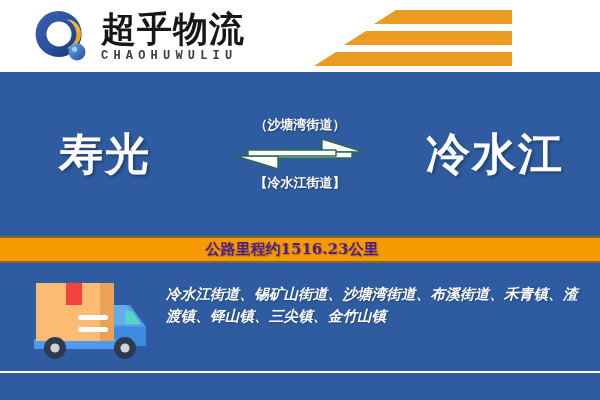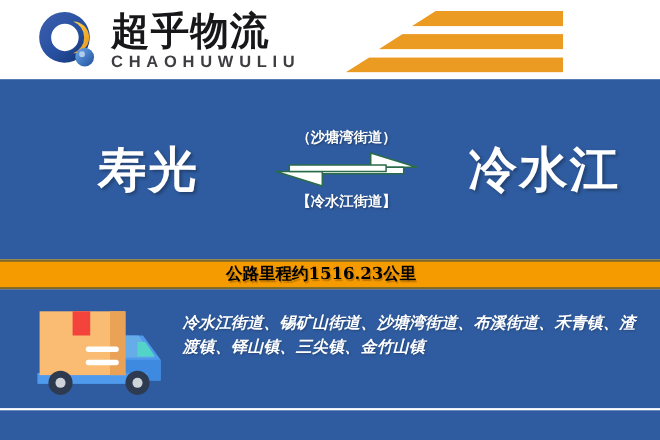--- a/index.html
+++ b/index.html
@@ -17,39 +17,39 @@
   .logo-mark{position:relative;width:56px;height:56px;flex:0 0 56px;}
   .logo-mark svg{display:block;width:56px;height:56px;}
 
   .logo-text{margin-left:12px;display:flex;flex-direction:column;justify-content:center;}
   .logo-cn{
     font-family:"DejaVu Sans","Liberation Sans",sans-serif;
     font-size:35px;line-height:38px;font-weight:700;color:#17171a;
     letter-spacing:1px;white-space:nowrap;
   }
   .logo-en{
-    font-family:Liberation Sans, sans-serif;
-    font-size:15px;line-height:13px;font-weight:700;color:#3d3d42;
+    font-family:Liberation Mono, monospace;
+    font-size:12px;line-height:13px;font-weight:700;color:#3d3d42;
     letter-spacing:5.2px;white-space:nowrap;margin-top:2px;
   }
 
   .stripes{position:absolute;right:0;top:10px;width:260px;height:56px;}
   .stripe{position:absolute;right:0;height:14px;background:#eb9a22;}
   .stripe.s1{top:0;left:122px;clip-path:polygon(22px 0,100% 0,100% 100%,0 100%);}
   .stripe.s2{top:21px;left:92px;clip-path:polygon(22px 0,100% 0,100% 100%,0 100%);}
   .stripe.s3{top:42px;left:62px;clip-path:polygon(22px 0,100% 0,100% 100%,0 100%);}
 
   
   .route-panel{
     position:absolute;left:0;top:72px;width:600px;height:164px;
     background:#2f5ca0;
   }
   .route-row{
     position:absolute;left:0;top:0;width:600px;height:164px;
-    display:flex;align-items:center;justify-content:flex-end;
+    display:flex;align-items:center;justify-content:space-between;
   }
   .city{
     font-family:"DejaVu Serif","Liberation Serif",serif;
     font-size:44px;font-weight:700;color:#ffffff;
     letter-spacing:2px;white-space:nowrap;
     text-shadow:2px 2px 3px rgba(0,0,0,.30);
   }
   .city.origin{width:210px;text-align:center;}
   .city.dest{width:210px;text-align:center;}
 
@@ -68,21 +68,21 @@
   
   .info-bar{
     position:absolute;left:0;top:236px;width:600px;height:27px;
     background:#f59b00;
     border-top:2px solid #7d6a2a;border-bottom:2px solid #7d6a2a;
     box-sizing:border-box;
     display:flex;align-items:center;justify-content:center;
   }
   .info-text{
     font-family:"DejaVu Serif","Liberation Serif",serif;
-    font-size:15px;font-weight:700;color:#000000;white-space:nowrap;
+    font-size:15px;font-weight:700;color:#4c1d95;white-space:nowrap;
     text-shadow:1px 1px 1px rgba(120,70,0,.45);
   }
   .info-gap{display:inline-block;width:16px;}
 
   
   .district-panel{
     position:absolute;left:0;top:263px;width:600px;height:109px;
     background:#2f5ca0;
   }
   .truck{position:absolute;left:22px;top:14px;width:130px;height:88px;}

